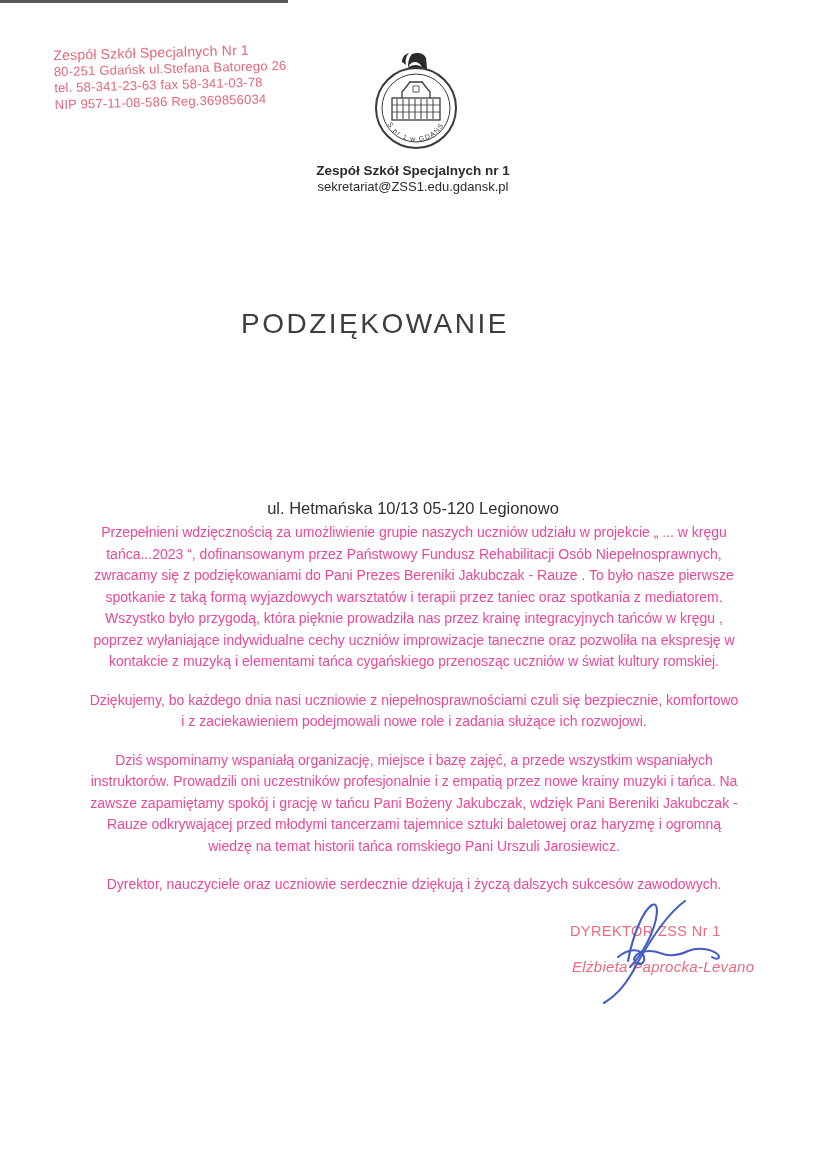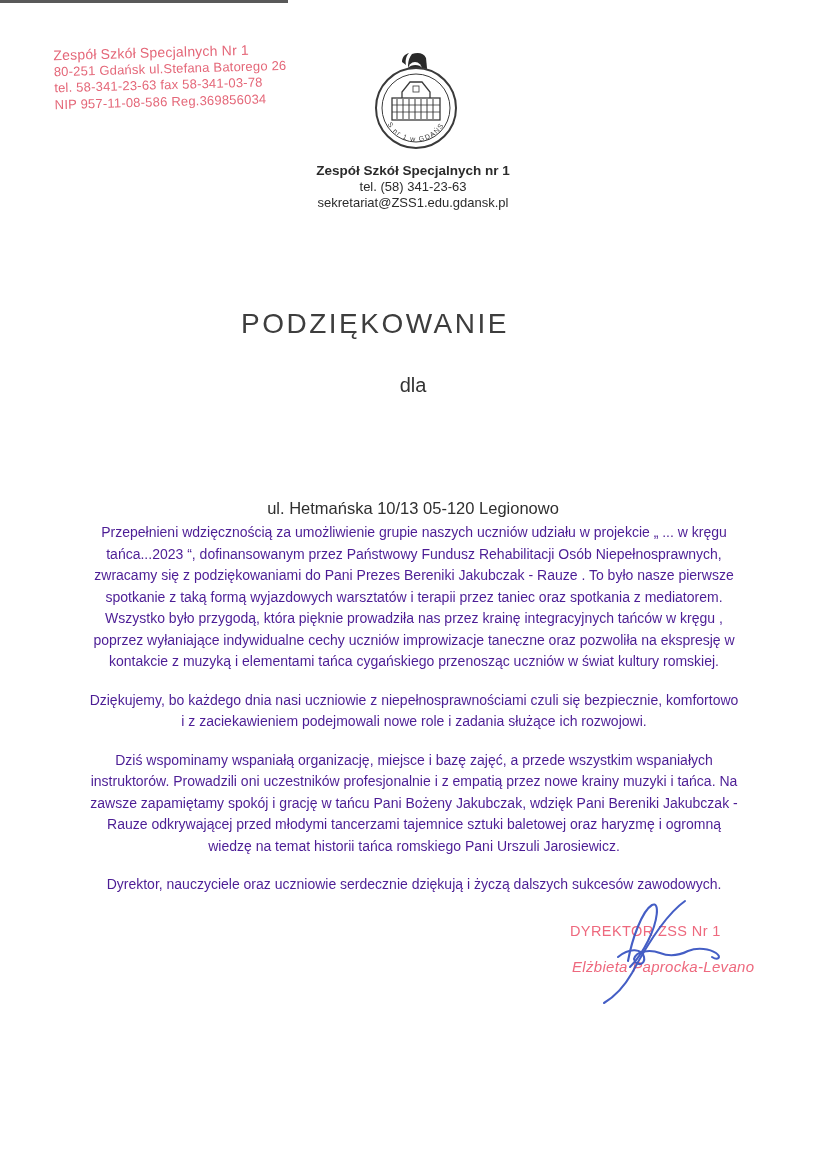--- a/index.html
+++ b/index.html
@@ -51,21 +51,21 @@
     position:absolute;left:0;top:414px;width:826px;
     text-align:center;font-size:17.5px;color:#2f2f2f;letter-spacing:.2px;
   }
   .recipient-address{
     position:absolute;left:0;top:451px;width:826px;
     text-align:center;font-size:16.5px;color:#2f2f2f;margin-top:48px;
   }
   
   .body-text{
     position:absolute;left:88px;top:522px;width:652px;
-    font-size:14px;line-height:21.5px;color:#4c1d95;
+    font-size:14px;line-height:21.5px;color:#ec4899;
     text-align:center;
   }
   .body-text p{margin:0 0 17px 0;}
   
   .sig-block{position:absolute;left:540px;top:895px;width:250px;height:120px;}
   .sig-role{
     position:absolute;left:30px;top:28px;width:220px;
     color:#ee697e;font-size:14.5px;letter-spacing:.4px;
   }
   .sig-name{
@@ -125,26 +125,24 @@
 
       <path id="sealArc" d="M -29,15 A 32 32 0 0 0 29,15" fill="none"></path>
       <text font-size="7" fill="#3a3a3a" letter-spacing="1.2" font-family="Liberation Sans, sans-serif">
         <textPath href="#sealArc" startOffset="50%" text-anchor="middle">ZSS nr 1 w GDAŃSKU</textPath>
       </text>
     </svg>
   </div>
 
   <div class="letterhead">
     <div class="name">Zespół Szkół Specjalnych nr 1</div>
-    <div>tel. (58) 341-23-63</div>
     <div class="email">sekretariat@ZSS1.edu.gdansk.pl</div>
   </div>
 
   <div class="title">PODZIĘKOWANIE</div>
-  <div class="subtitle">dla</div>
   <div class="recipient-address">ul. Hetmańska 10/13 05-120 Legionowo</div>
 
   <div class="body-text">
     <p>Przepełnieni wdzięcznością za umożliwienie grupie naszych uczniów udziału w projekcie „ ... w kręgu tańca...2023 “, dofinansowanym przez Państwowy Fundusz Rehabilitacji Osób Niepełnosprawnych, zwracamy się z podziękowaniami do Pani Prezes Bereniki Jakubczak -  Rauze . To było nasze pierwsze spotkanie z taką formą wyjazdowych warsztatów i terapii przez taniec oraz spotkania z mediatorem. Wszystko było przygodą, która pięknie prowadziła nas przez krainę integracyjnych  tańców w kręgu , poprzez wyłaniające indywidualne cechy uczniów improwizacje taneczne oraz pozwoliła na ekspresję  w kontakcie z muzyką i elementami tańca cygańskiego przenosząc uczniów w świat kultury romskiej.</p>
     <p>Dziękujemy, bo każdego dnia nasi uczniowie z niepełnosprawnościami czuli się bezpiecznie, komfortowo i z zaciekawieniem podejmowali nowe role i zadania służące ich rozwojowi.</p>
     <p>Dziś wspominamy wspaniałą organizację, miejsce i bazę zajęć, a przede wszystkim wspaniałych instruktorów. Prowadzili oni uczestników profesjonalnie i z empatią przez nowe krainy muzyki i tańca. Na zawsze zapamiętamy spokój i grację w tańcu Pani Bożeny Jakubczak, wdzięk Pani Bereniki Jakubczak -  Rauze odkrywającej przed młodymi tancerzami tajemnice sztuki baletowej oraz haryzmę i ogromną wiedzę na temat historii tańca romskiego Pani Urszuli Jarosiewicz.</p>
     <p>Dyrektor, nauczyciele oraz uczniowie serdecznie dziękują i życzą dalszych sukcesów zawodowych.</p>
   </div>
 
   <div class="sig-block">

